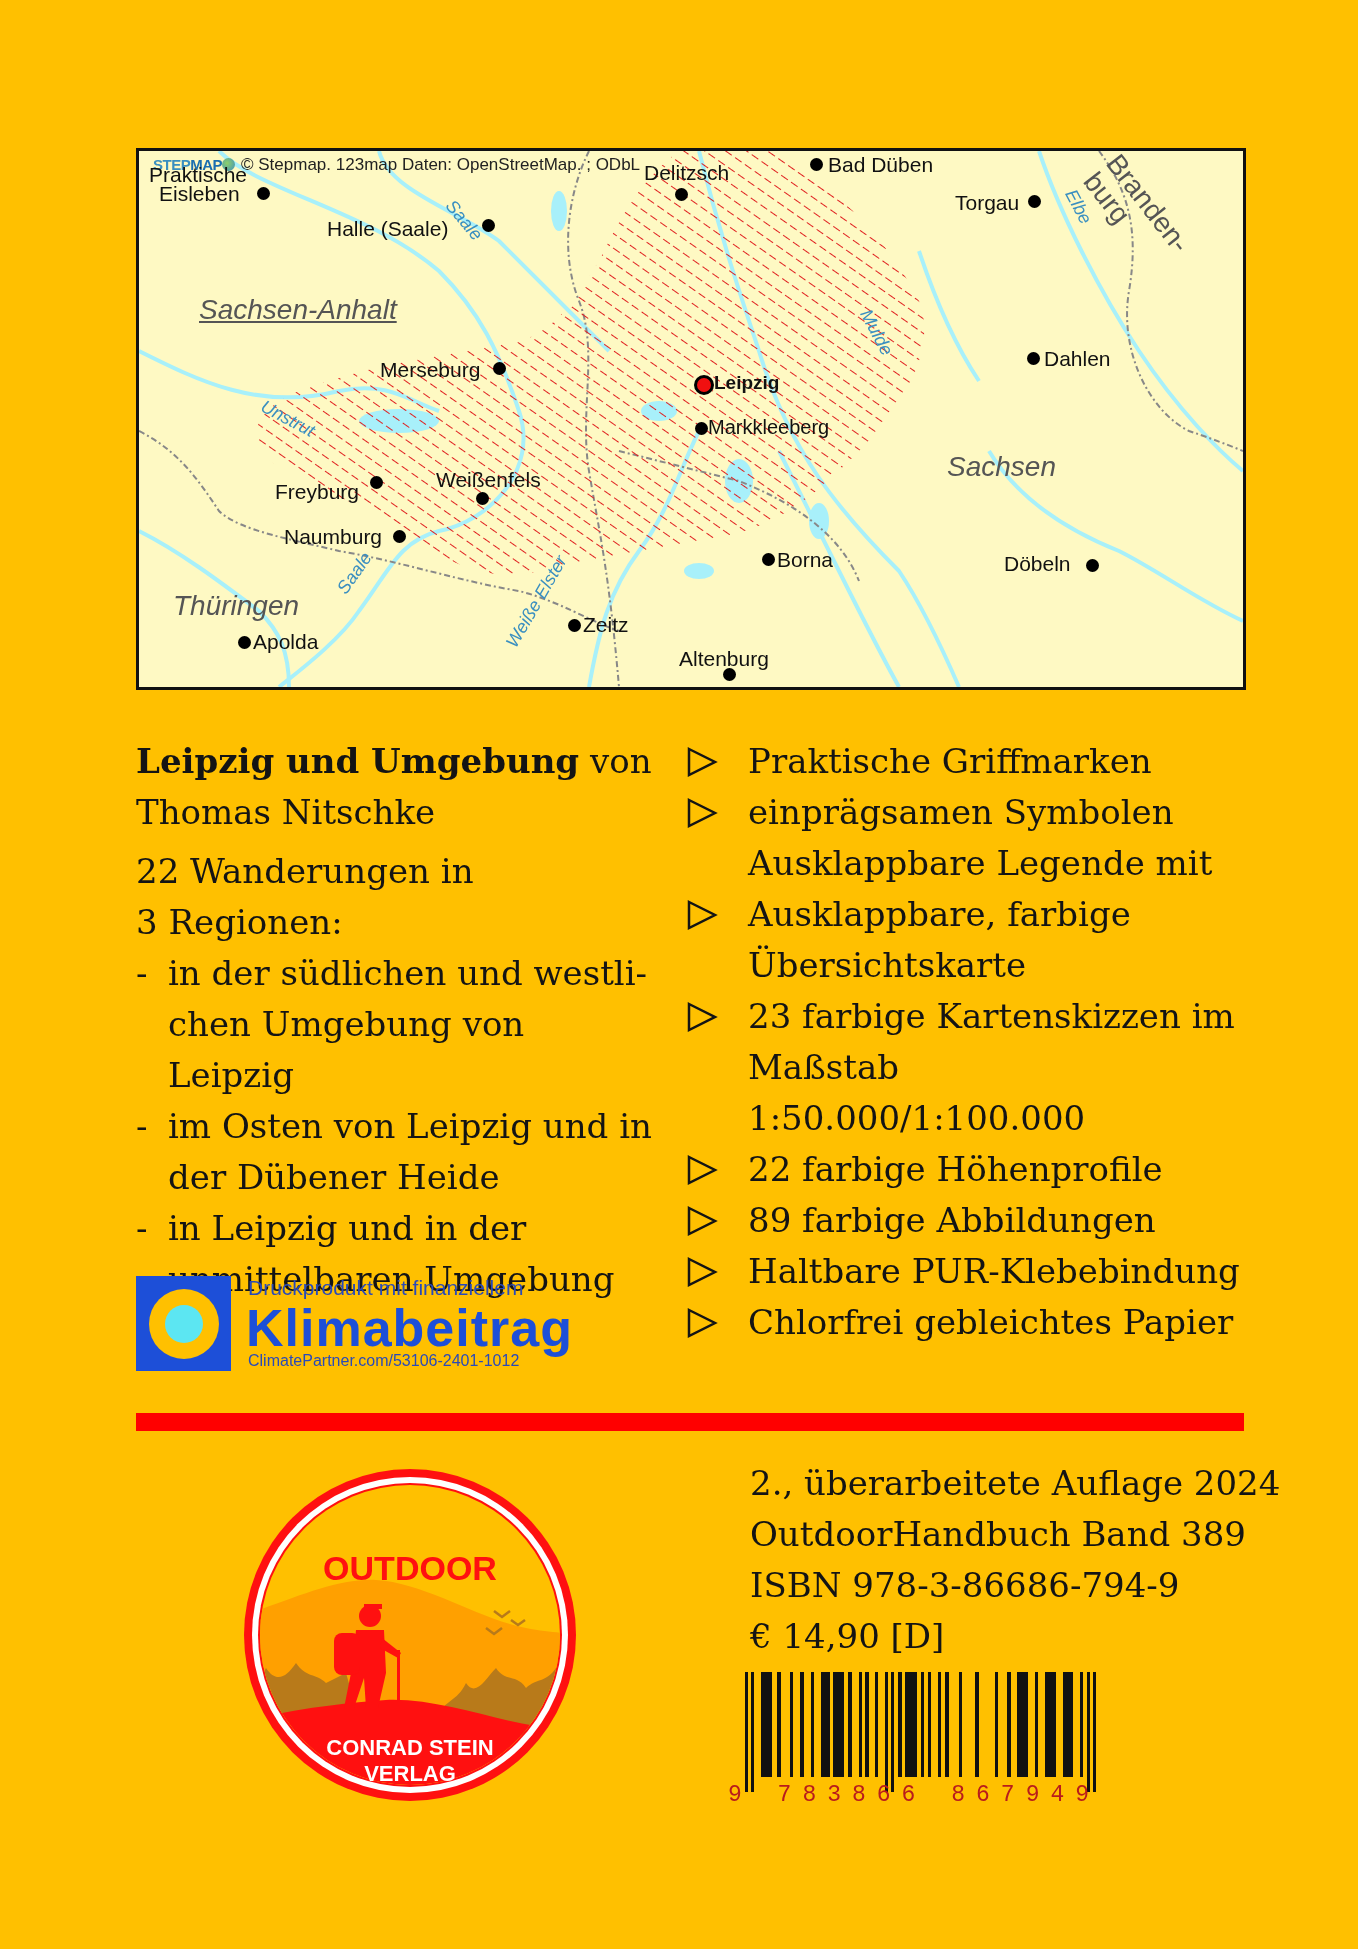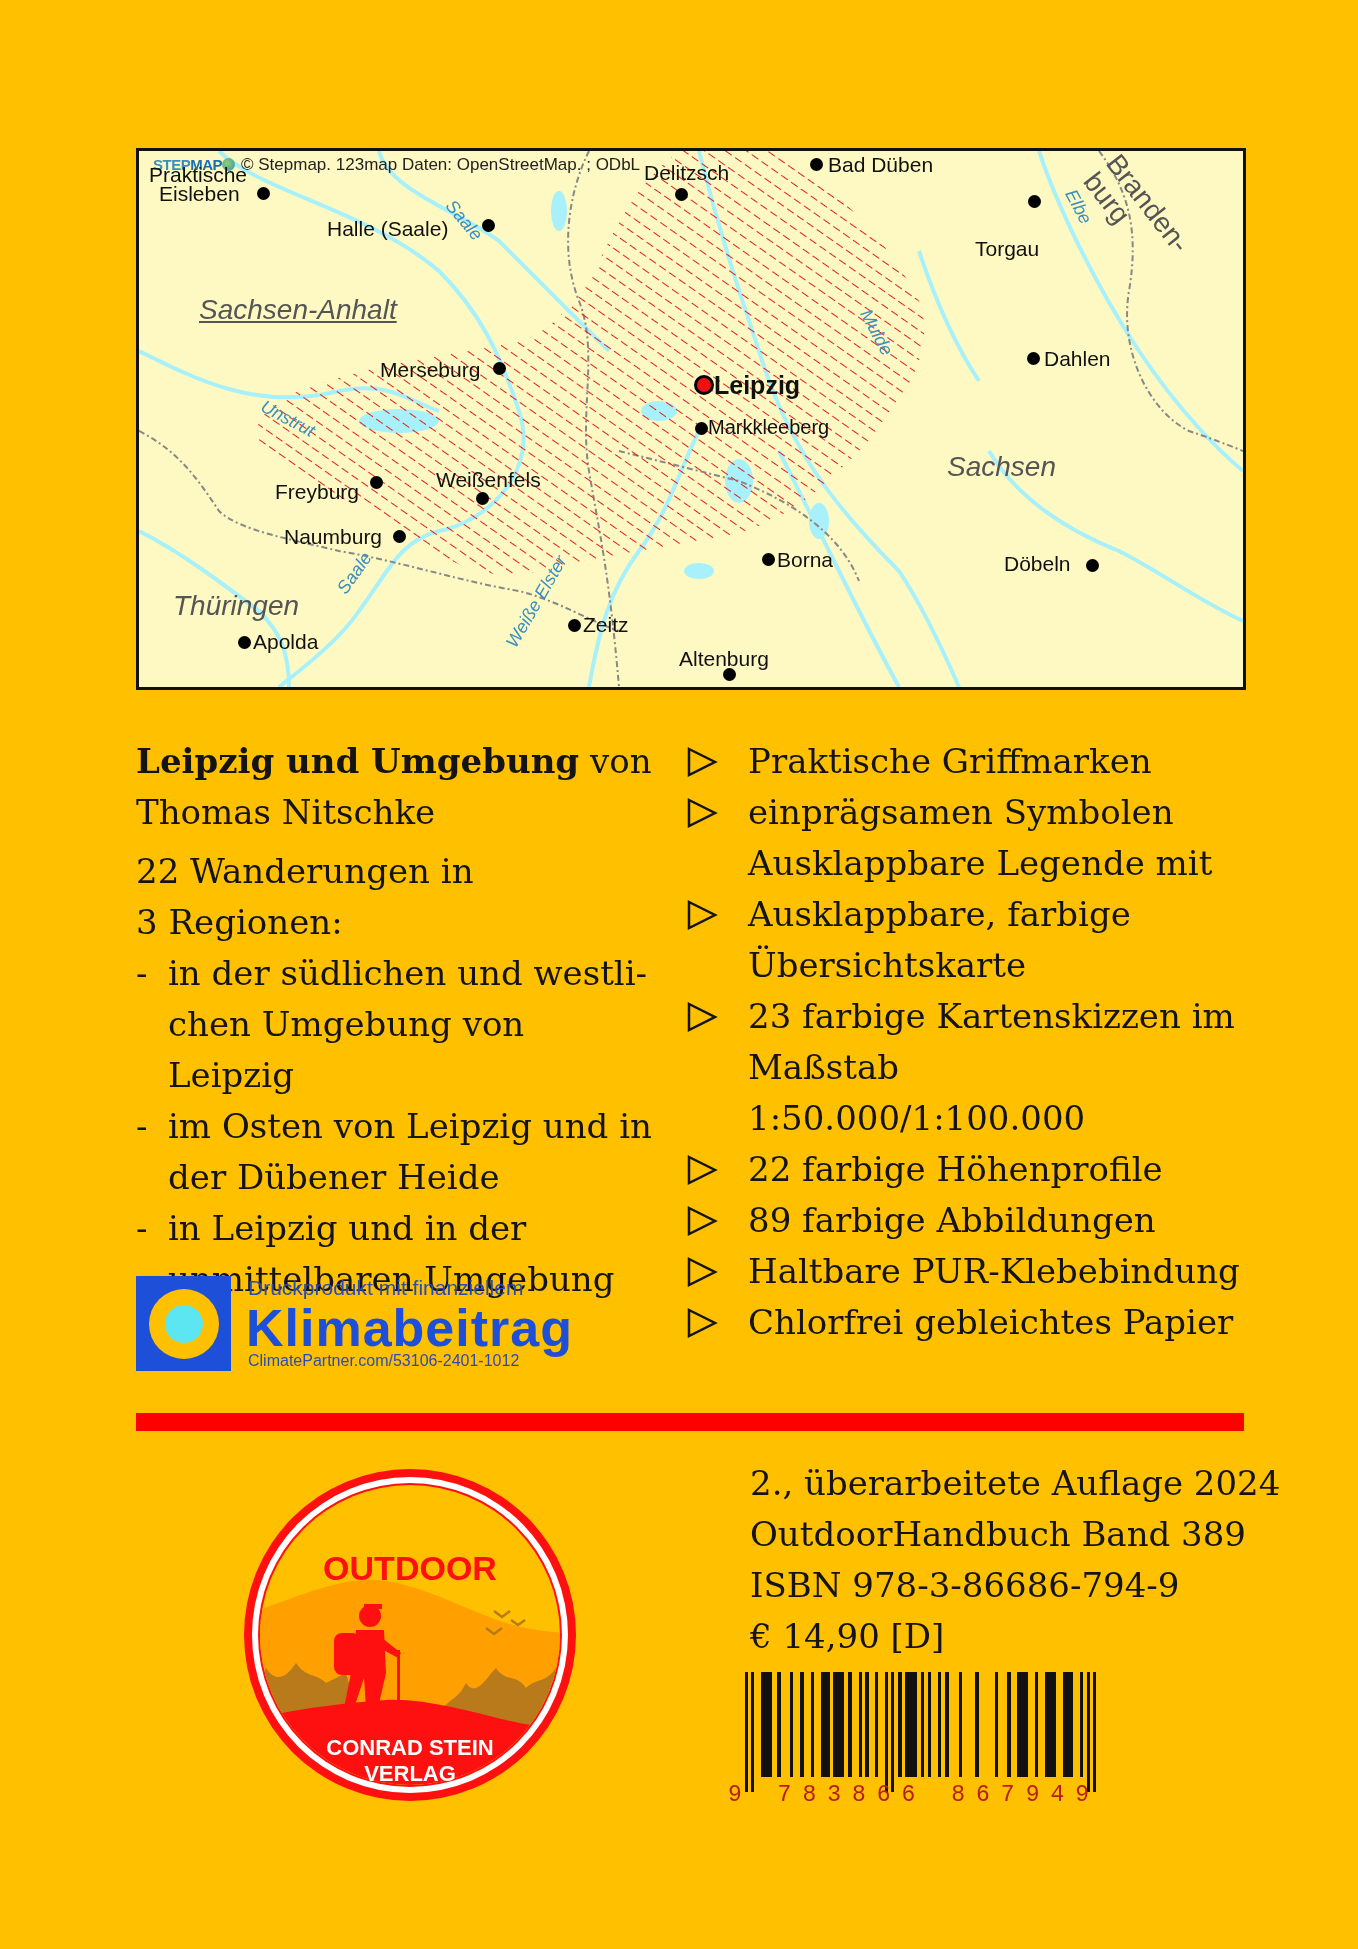--- a/index.html
+++ b/index.html
@@ -167,31 +167,31 @@
 
   <div class="city" style="left:188px; top:67px;">Halle (Saale)</div>
   <div class="dot" style="left:343px; top:68px;"></div>
 
   <div class="city" style="left:505px; top:11px;">Delitzsch</div>
   <div class="dot" style="left:536px; top:37px;"></div>
 
   <div class="dot" style="left:671px; top:7px;"></div>
   <div class="city" style="left:689px; top:3px;">Bad Düben</div>
 
-  <div class="city" style="left:836px; top:41px;margin-top:46px;">Torgau</div>
+  <div class="city" style="left:816px; top:41px;">Torgau</div>
   <div class="dot" style="left:889px; top:44px;"></div>
 
   <div class="dot" style="left:888px; top:201px;"></div>
   <div class="city" style="left:905px; top:197px;">Dahlen</div>
 
   <div class="city" style="left:241px; top:208px;">Merseburg</div>
   <div class="dot" style="left:354px; top:211px;"></div>
 
   <div class="dot big" style="left:555px; top:224px;"></div>
-  <div class="city" style="left:575px; top:222px; font-size:25px; font-weight:bold;">Leipzig</div>
+  <div class="city" style="left:575px; top:222px; font-size:19px; font-weight:bold;">Leipzig</div>
 
   <div class="dot" style="left:556px; top:271px;"></div>
   <div class="city" style="left:569px; top:266px; font-size:20px;">Markkleeberg</div>
 
   <div class="city" style="left:136px; top:330px;">Freyburg</div>
   <div class="dot" style="left:231px; top:325px;"></div>
 
   <div class="city" style="left:297px; top:318px;">Weißenfels</div>
   <div class="dot" style="left:337px; top:341px;"></div>
 

